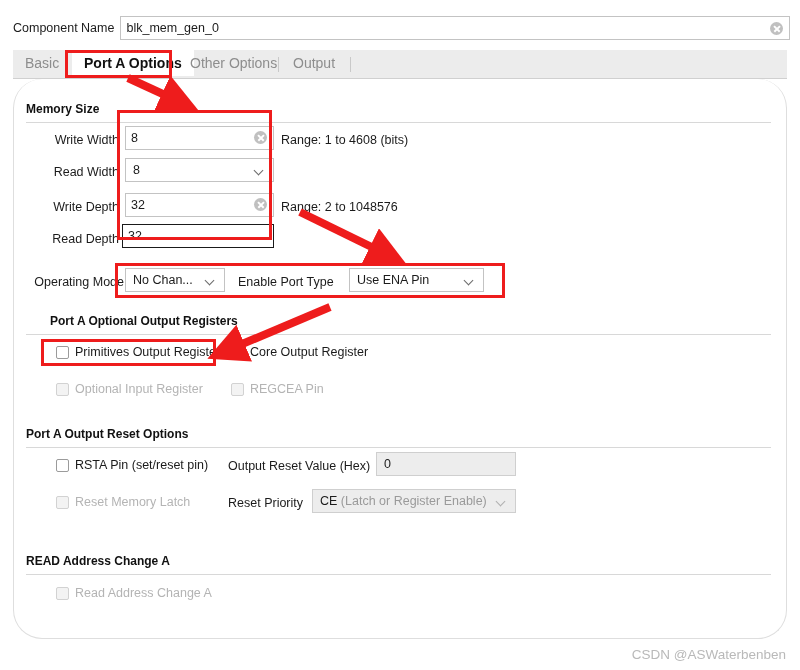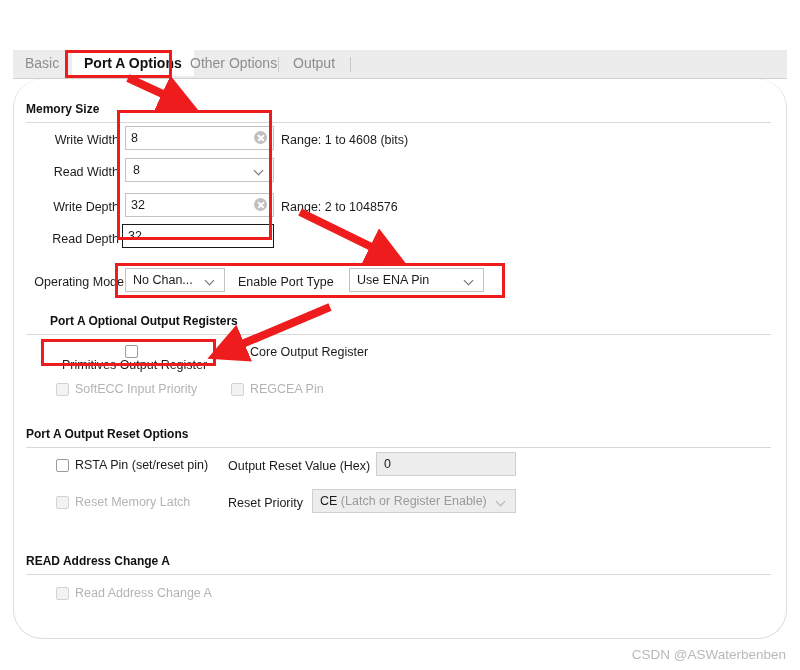--- a/index.html
+++ b/index.html
@@ -227,20 +227,27 @@
     font-size: 13.5px;
     color: #b9b9b9;
     white-space: nowrap;
   }
 </style>
 </head>
 <body>
 
 <div id="root">
 
+  <div class="comp-row">
+    <span class="comp-label">Component Name</span>
+    <div class="comp-field">
+      <span class="val">blk_mem_gen_0</span>
+      <span class="clearicon comp-clear"></span>
+    </div>
+  </div>
 
   <div class="tabstrip">
     <div class="tab" style="left:0px;">Basic</div>
     <div class="tab active" style="left:59px;">Port A Options</div>
     <div class="tab" style="left:165px;">Other Options</div>
     <div class="tab-sep" style="left:265px;"></div>
     <div class="tab" style="left:268px;">Output</div>
     <div class="tab-sep" style="left:337px;"></div>
   </div>
 
@@ -281,32 +288,32 @@
     </div>
     <div class="ftext" style="left:224px; top:196px;">Enable Port Type</div>
     <div class="combo" style="left:335px; top:189px; width:135px;">
       <span class="val">Use ENA Pin</span>
       <span class="chev"></span>
     </div>
 
     <div class="grp" style="left:12px; top:235px;padding-left:24px;">Port A Optional Output Registers</div>
     <div class="grp-rule" style="left:12px; top:255px; width:745px;"></div>
 
-    <div class="cbrow" style="left:42px; top:266px;flex-direction:column;">
+    <div class="cbrow" style="left:42px; top:266px;">
       <span class="cbox"></span>
       <span class="cbtext">Primitives Output Register</span>
     </div>
     <div class="cbrow" style="left:217px; top:266px;">
       <span class="cbox"></span>
       <span class="cbtext">Core Output Register</span>
     </div>
 
     <div class="cbrow disabled" style="left:42px; top:303px;">
       <span class="cbox"></span>
-      <span class="cbtext">SoftECC Input Priority</span>
+      <span class="cbtext">Optional Input Register</span>
     </div>
     <div class="cbrow disabled" style="left:217px; top:303px;">
       <span class="cbox"></span>
       <span class="cbtext">REGCEA Pin</span>
     </div>
 
     <div class="grp" style="left:12px; top:348px;">Port A Output Reset Options</div>
     <div class="grp-rule" style="left:12px; top:368px; width:745px;"></div>
 
     <div class="cbrow" style="left:42px; top:379px;">

